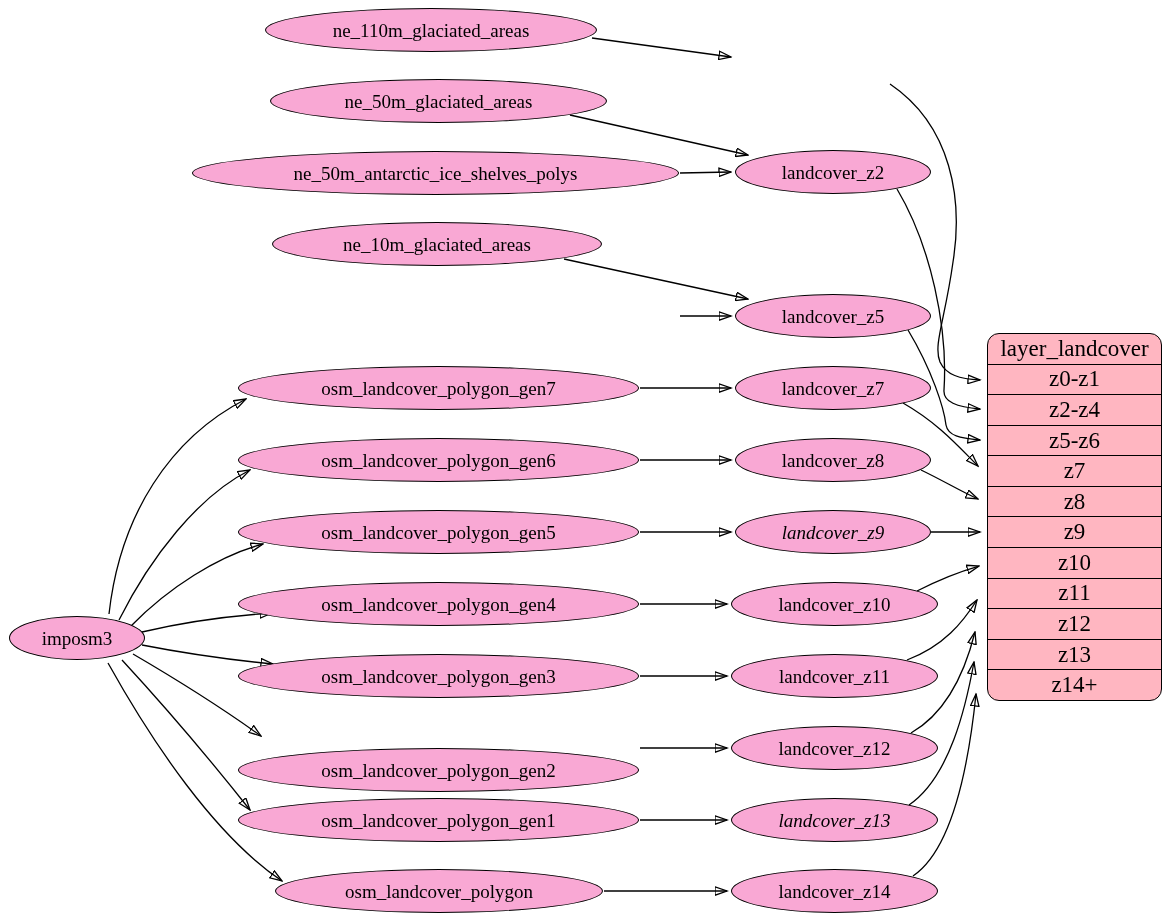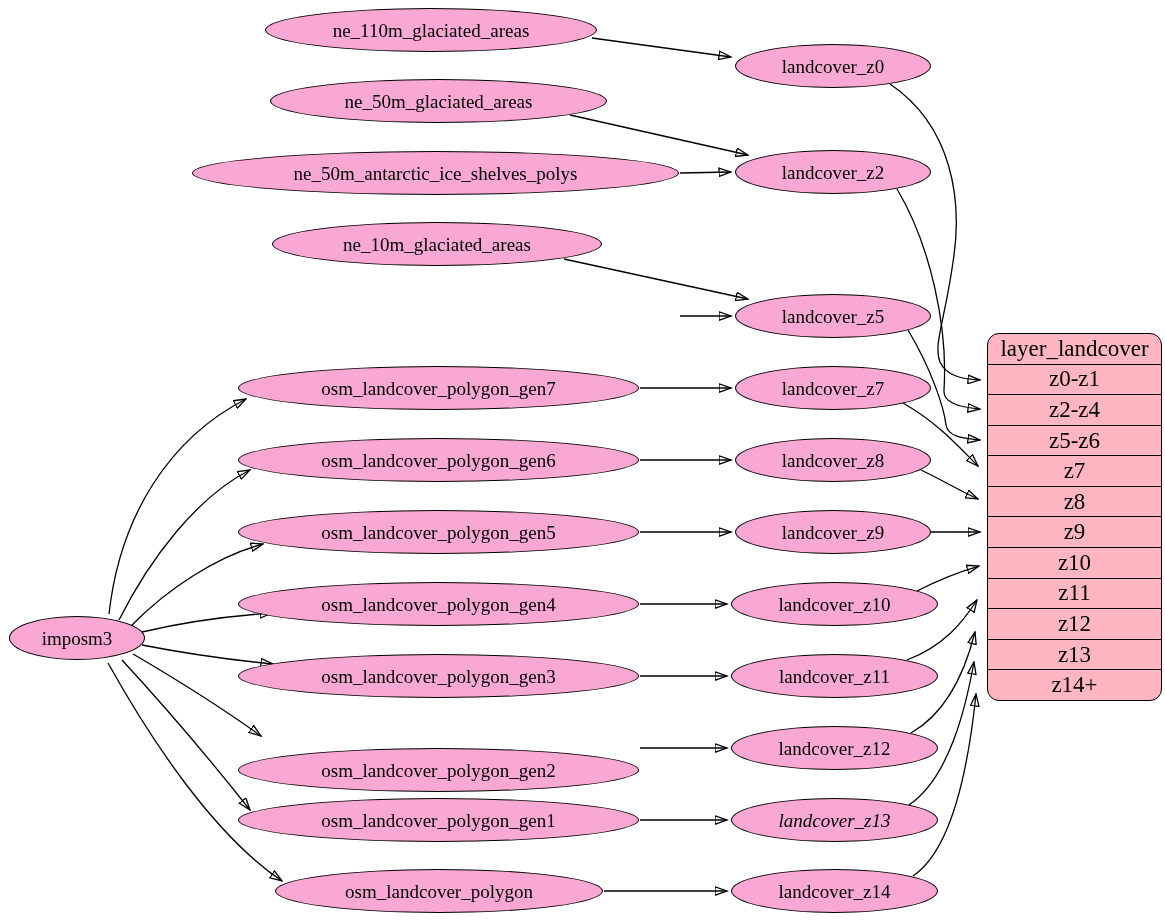--- a/index.html
+++ b/index.html
@@ -96,26 +96,25 @@
 
   <div class="node" style="left:238px;top:366px;width:401px;height:44px;">osm_landcover_polygon_gen7</div>
   <div class="node" style="left:238px;top:438px;width:401px;height:44px;">osm_landcover_polygon_gen6</div>
   <div class="node" style="left:238px;top:510px;width:401px;height:44px;">osm_landcover_polygon_gen5</div>
   <div class="node" style="left:238px;top:582px;width:401px;height:44px;">osm_landcover_polygon_gen4</div>
   <div class="node" style="left:238px;top:654px;width:401px;height:44px;">osm_landcover_polygon_gen3</div>
   <div class="node" style="left:238px;top:748px;width:401px;height:44px;">osm_landcover_polygon_gen2</div>
   <div class="node" style="left:238px;top:798px;width:401px;height:44px;">osm_landcover_polygon_gen1</div>
   <div class="node" style="left:275px;top:869px;width:328px;height:44px;text-align:center;">osm_landcover_polygon</div>
 
-  <div class="node" style="left:735px;top:44px;width:196px;height:44px;">landcover_z0</div>
   <div class="node" style="left:735px;top:150px;width:196px;height:44px;">landcover_z2</div>
   <div class="node" style="left:735px;top:294px;width:196px;height:44px;">landcover_z5</div>
   <div class="node" style="left:735px;top:366px;width:196px;height:44px;">landcover_z7</div>
   <div class="node" style="left:735px;top:438px;width:196px;height:44px;">landcover_z8</div>
-  <div class="node" style="left:735px;top:510px;width:196px;height:44px;">landcover_z9</div>
+  <div class="node" style="left:735px;top:510px;width:196px;height:44px;font-style:italic;">landcover_z9</div>
   <div class="node" style="left:731px;top:582px;width:207px;height:44px;">landcover_z10</div>
   <div class="node" style="left:731px;top:654px;width:207px;height:44px;">landcover_z11</div>
   <div class="node" style="left:731px;top:726px;width:207px;height:44px;">landcover_z12</div>
   <div class="node" style="left:731px;top:798px;width:207px;height:44px;font-style:italic;">landcover_z13</div>
   <div class="node" style="left:731px;top:869px;width:207px;height:44px;">landcover_z14</div>
 
   <div class="record">
     <div class="record-row">layer_landcover</div>
     <div class="record-row">z0-z1</div>
     <div class="record-row">z2-z4</div>

